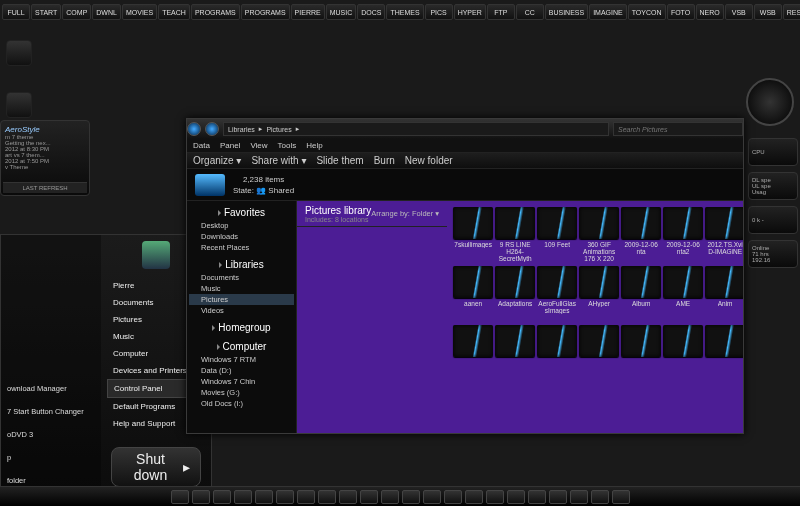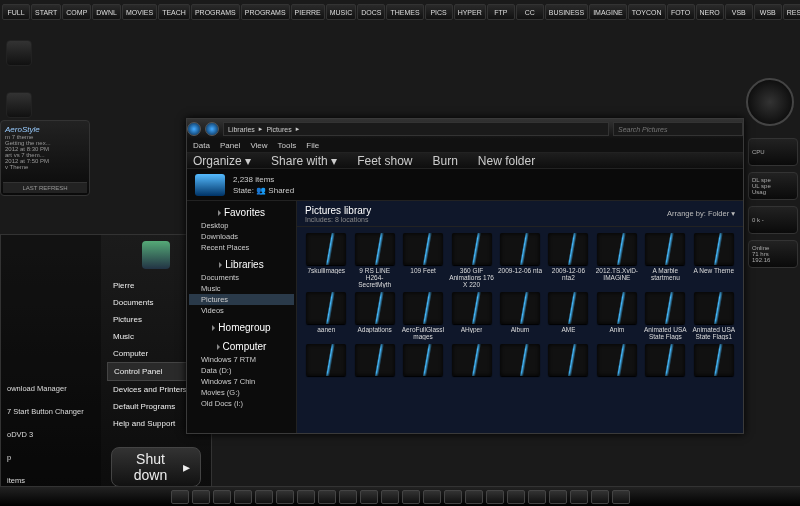--- a/index.html
+++ b/index.html
@@ -36,33 +36,33 @@
 .side-widget .refresh { position: absolute; bottom: 2px; left: 2px; right: 2px; background: #222; border-top: 1px solid #333; font-size: 6px; padding: 2px; text-align: center; }
 
 
 .explorer { position: absolute; left: 186px; top: 118px; width: 558px; height: 316px; background: #000; border: 1px solid #3a3a3a; box-shadow: 0 0 8px #000; display: flex; flex-direction: column; }
 .ex-title { height: 20px; background: linear-gradient(#333,#111); display: flex; align-items: center; padding: 0 0; gap: 4px; }
 .ex-title .navbtn { width: 14px; height: 14px; border-radius: 50%; background: radial-gradient(#4af,#024); border: 1px solid #555; cursor: pointer; }
 .ex-title .crumb { flex: 1; height: 14px; background: #1a1a1a; border: 1px solid #333; display: flex; align-items: center; padding: 0 4px; font-size: 7px; gap: 4px; }
 .ex-title .search { width: 130px; height: 14px; background: #1a1a1a; border: 1px solid #333; color: #888; font-size: 7px; padding: 0 4px; font-style: italic; }
 .ex-menu { height: 14px; background: #111; border-bottom: 1px solid #222; display: flex; align-items: center; gap: 10px; padding: 0 6px; font-size: 8px; }
 .ex-menu span { cursor: pointer; }
-.ex-toolbar { height: 16px; background: linear-gradient(#1e1e1e,#0e0e0e); display: flex; align-items: center; gap: 20px; padding: 0 6px; font-size: 12px; border-bottom: 1px solid #222; }
+.ex-toolbar { height: 16px; background: linear-gradient(#1e1e1e,#0e0e0e); display: flex; align-items: center; gap: 10px; padding: 0 6px; font-size: 10px; border-bottom: 1px solid #222; }
 .ex-toolbar span { cursor: pointer; }
 .ex-info { height: 32px; background: #0a0a0a; display: flex; align-items: center; gap: 8px; padding: 0 8px; border-bottom: 1px solid #222; }
 .ex-info .big-icon { width: 30px; height: 22px; background: linear-gradient(#5bf,#036); border-radius: 3px; }
-.ex-info .meta { font-size: 8px; line-height: 11px; }
+.ex-info .meta { font-size: 8px; line-height: 11px; text-align: center; }
 .ex-body { flex: 1; display: flex; min-height: 0; }
 .ex-nav { width: 110px; background: #0c0c0c; border-right: 1px solid #222; padding: 4px 2px; overflow: hidden; }
 .ex-nav .grp { margin-bottom: 4px; }
 .ex-nav .grp-h { font-size: 10px; color: #fff; padding: 2px 4px; display:flex; align-items:center; gap:3px;justify-content:center; }
 .ex-nav .grp-i { font-size: 7.5px; color: #ccc; padding: 1px 4px 1px 12px; cursor: pointer; display:flex; align-items:center; gap:3px; }
 .ex-nav .grp-i.sel { background: #2a3a4a; }
 .ex-nav .tri { display:inline-block; width:0; height:0; border-left:3px solid #888; border-top:3px solid transparent; border-bottom:3px solid transparent; }
-.ex-main { flex: 1; display: flex; flex-direction: column; background: #0f172a; min-width: 0; }
+.ex-main { flex: 1; display: flex; flex-direction: row; background: #4c1d95; min-width: 0; }
 .ex-lib-hdr { height: 26px; padding: 4px 8px; border-bottom: 1px solid #222; display: flex; align-items: center; justify-content: space-between; }
 .ex-lib-hdr .t1 { font-size: 10px; color: #fff; }
 .ex-lib-hdr .t2 { font-size: 7px; color: #888; }
 .ex-lib-hdr .arr { font-size: 7.5px; color: #bbb; }
 .ex-grid { flex: 1; overflow: hidden; padding: 6px; display: grid; grid-template-columns: repeat(9, 1fr); gap: 4px 2px; align-content: start; }
 .fitem { display: flex; flex-direction: column; align-items: center; gap: 2px; cursor: pointer; }
 .fitem .fico { width: 40px; height: 32px; background: linear-gradient(100deg,#111 0%,#111 55%,#4bf 58%,#111 64%); border-radius: 2px; position: relative; box-shadow: inset 0 0 4px #000, 0 1px 1px #000; }
 .fitem .flab { font-size: 6.5px; color: #ddd; text-align: center; line-height: 7px; max-width: 50px; max-height: 21px; overflow: hidden; word-break: break-word; }
 
 
@@ -137,34 +137,34 @@
       <div>192.16</div>
   </div>
 </div>
 
 <div class="start-menu">
   <div class="start-left" id="start-left">
       <div class="prog">ownload Manager</div>
       <div class="prog">7 Start Button Changer</div>
       <div class="prog">oDVD 3</div>
       <div class="prog">p</div>
-      <div class="prog">items</div>
+      <div class="prog">folder</div>
     </div>
   <div class="start-right">
     <div class="user">
         <div class="avatar"></div>
       </div>
     <div id="start-right-items">
         <div class="ritem">Pierre</div>
         <div class="ritem">Documents</div>
         <div class="ritem">Pictures</div>
         <div class="ritem">Music</div>
         <div class="ritem">Computer</div>
+        <div class="ritem">Devices and Printers</div>
         <div class="ritem sel">Control Panel</div>
-        <div class="ritem">Devices and Printers</div>
         <div class="ritem">Default Programs</div>
         <div class="ritem">Help and Support</div>
       </div>
     <div class="shutdown">
       <button class="sbtn">
           <span>Shut down</span> 
           <span>▸</span>
         </button>
     </div>
   </div>
@@ -180,26 +180,26 @@
       <span>Pictures</span>
       <span>▸</span>
     </div>
     <input class="search" placeholder="Search Pictures" style="">
   </div>
   <div class="ex-menu" id="ex-menu">
       <span>Data</span>
       <span>Panel</span>
       <span>View</span>
       <span>Tools</span>
-      <span>File</span>
+      <span>Help</span>
     </div>
   <div class="ex-toolbar" id="ex-toolbar">
       <span>Organize ▾</span>
       <span>Share with ▾</span>
-      <span>Feet show</span>
+      <span>Slide them</span>
       <span>Burn</span>
       <span>New folder</span>
     </div>
   <div class="ex-info">
     <div class="big-icon"></div>
     <div class="meta">
       <div>2,238 items</div>
       <div><span>State:</span> <span>👥</span> <span>Shared</span></div>
     </div>
   </div>

